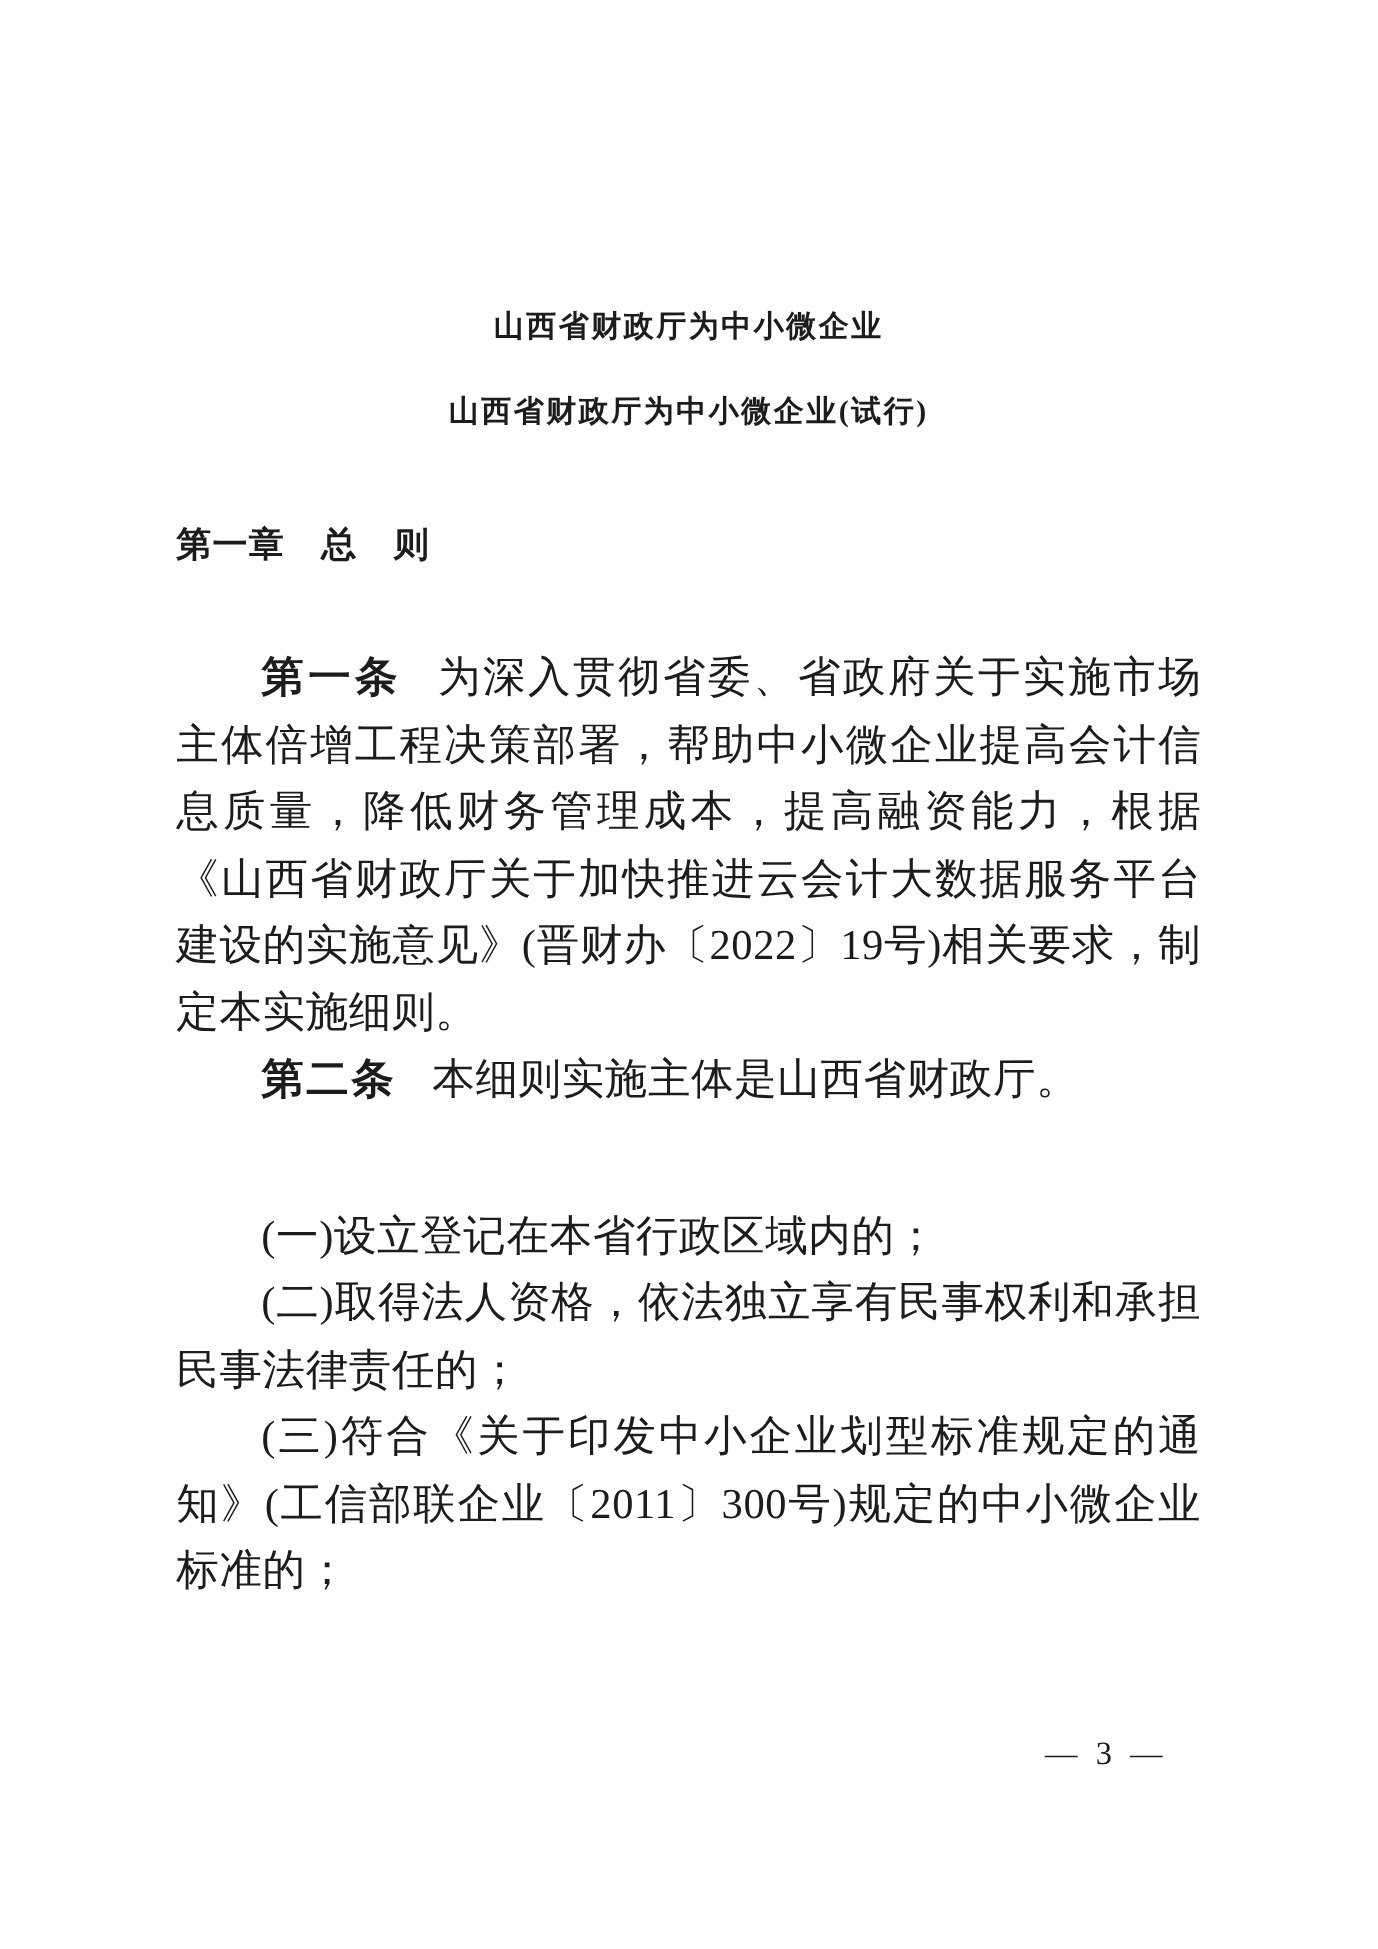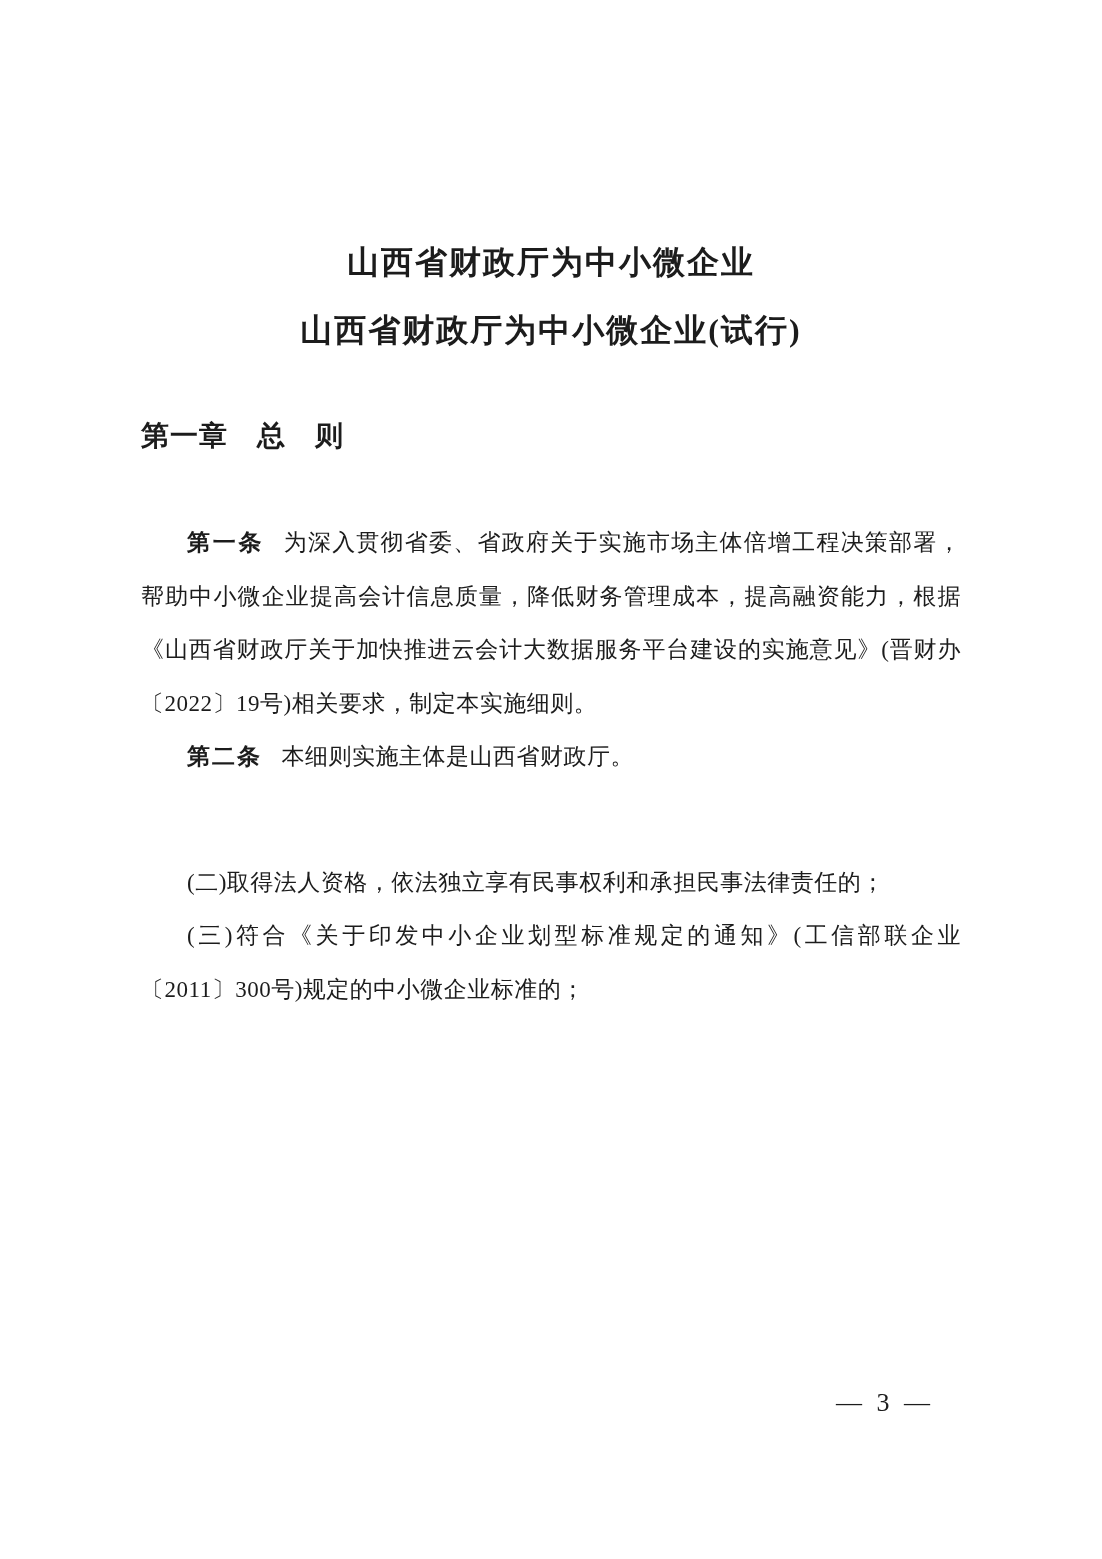--- a/index.html
+++ b/index.html
@@ -18,41 +18,41 @@
     box-sizing: border-box;
   }
   .content {
     position: relative;
     margin: 0 141px;
     width: 820px;
   }
   .doc-title {
     padding-top: 228px;
     text-align: center;
-    font-size: 32px;
+    font-size: 24px;
     line-height: 68px;
     font-weight: bold;
     letter-spacing: 2px;
     font-family: "Liberation Serif", "DejaVu Serif", serif;
   }
   .chapter-heading {
     text-align: left;
     font-size: 28px;
     line-height: 40px;
     font-weight: bold;
     font-family: "Liberation Sans", "DejaVu Sans", sans-serif;
     letter-spacing: 1px;
   }
   .chapter1-heading { margin-top: 52px; }
   .chapter2-heading { margin-top: 46px; }
   .body-block { margin-top: 60px; }
   .body-block2 { margin-top: 72px; }
   p.body-para {
     margin: 0;
-    font-size: 23px;
+    font-size: 34px;
     line-height: 53.5px;
     text-align: justify;
     text-indent: 2em;
     letter-spacing: 0.5px;
   }
   p.body-para .article-label {
     font-weight: bold;
     font-family: "Liberation Sans", "DejaVu Sans", sans-serif;
     margin-right: 0.85em;
     letter-spacing: 2px;
@@ -83,20 +83,21 @@
       <p class="body-para">
         <span class="article-label">第一条</span><span>为深入贯彻省委、省政府关于实施市场主体倍增工程决策部署，帮助中小微企业提高会计信息质量，降低财务管理成本，提高融资能力，根据《山西省财政厅关于加快推进云会计大数据服务平台建设的实施意见》(晋财办〔2022〕19号)相关要求，制定本实施细则。</span>
       </p>
       <p class="body-para">
         <span class="article-label">第二条</span><span>本细则实施主体是山西省财政厅。</span>
       </p>
     </div>
 
 
     <div class="body-block2">
+      <p class="body-para">(一)设立登记在本省行政区域内的；</p>
       <p class="body-para">(二)取得法人资格，依法独立享有民事权利和承担民事法律责任的；</p>
       <p class="body-para">(三)符合《关于印发中小企业划型标准规定的通知》(工信部联企业〔2011〕300号)规定的中小微企业标准的；</p>
     </div>
 
   </div>
 
   <div class="page-number">— 3 —</div>
 </div>
 
 </body></html>

